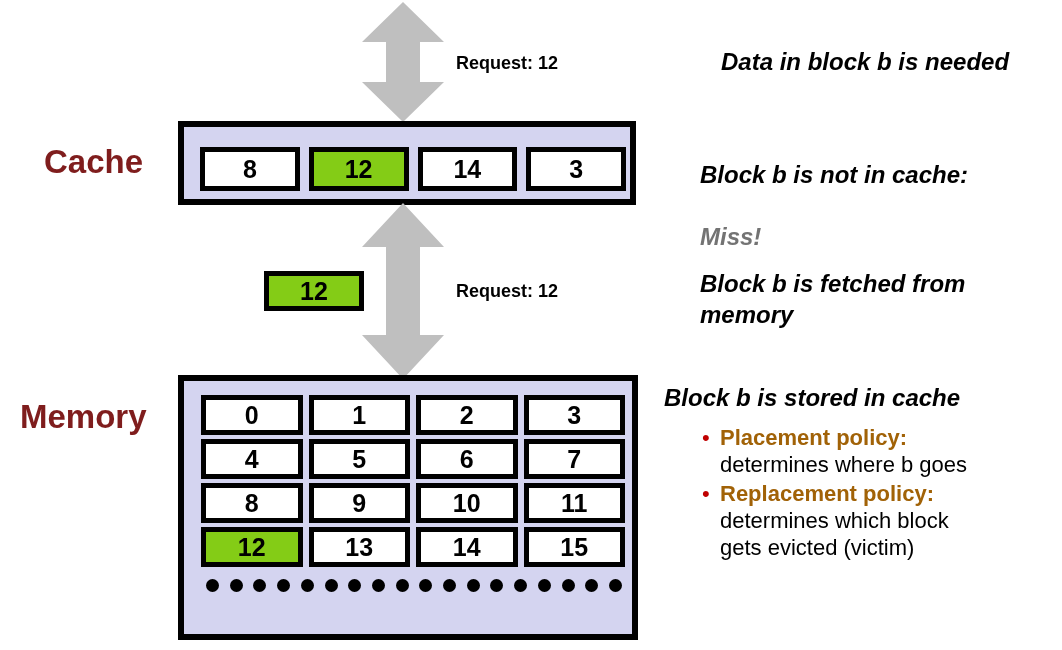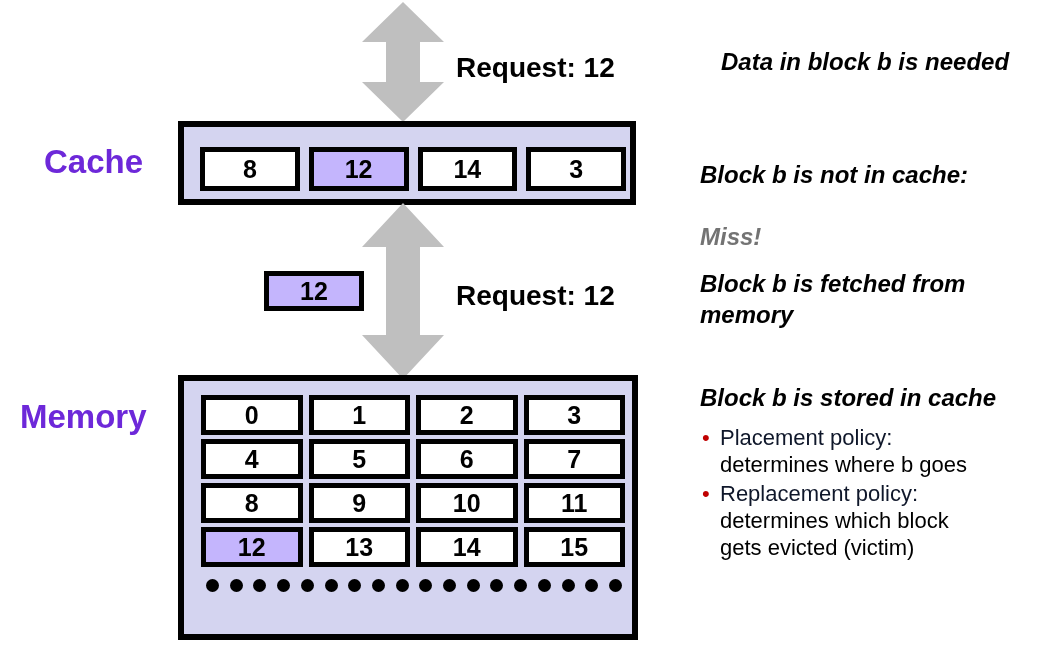--- a/index.html
+++ b/index.html
@@ -17,21 +17,21 @@
   }
 
   
   .abs { position: absolute; }
 
   
   .side-label {
     font-weight: bold;
     font-size: 33px;
     line-height: 1;
-    color: #6d28d9;
+    color: #7f1d1d;
     white-space: nowrap;
   }
 
   
   .container-box {
     background: #d4d4f0;
     border: 6px solid #000000;
     box-sizing: border-box;
   }
 
@@ -41,21 +41,21 @@
     box-sizing: border-box;
     background: #ffffff;
     display: flex;
     align-items: center;
     justify-content: center;
     font-weight: bold;
     font-size: 25px;
     line-height: 1;
     color: #000000;
   }
-  .cell.highlight { background: #c4b5fd; }
+  .cell.highlight { background: #84cc16; }
 
   
   #cache-box { left: 178px; top: 121px; width: 458px; height: 84px; }
   #cache-cells {
     position: absolute;
     left: 16px;
     top: 20px;
     width: 426px;
     height: 44px;
     display: flex;
@@ -98,21 +98,21 @@
     width: 100px;
     height: 40px;
   }
 
   
   .arrow-svg { position: absolute; }
 
   
   .request-label {
     font-weight: bold;
-    font-size: 28px;
+    font-size: 18px;
     line-height: 1;
     white-space: nowrap;
     color: #000000;
   }
 
   
   .note {
     font-weight: bold;
     font-style: italic;
     font-size: 24px;
@@ -138,21 +138,22 @@
   }
   .bullet-item .marker {
     position: absolute;
     left: 2px;
     top: 0;
     color: #c00000;
     font-size: 22px;
     line-height: 27px;
   }
   .bullet-item .term {
-    color: #0f172a;
+    color: #a16207;
+    font-weight: bold;
   }
   .bullet-item .desc {
     color: #000000;
   }
 </style>
 </head>
 <body>
 
 <div class="abs side-label" style="left:44px; top:145px;">Cache</div>
 
@@ -223,21 +224,21 @@
 <div class="abs note" style="left:700px; top:46px; width:350px;margin-left:21px;">Data in block b is needed</div>
 
 <div class="abs note" style="left:700px; top:128px; width:350px;">
   <span>Block b is not in cache:</span><br>
   <span class="miss">Miss!</span>
 </div>
 
 <div class="abs note" style="left:700px; top:268px; width:330px;">Block b is fetched from
 memory</div>
 
-<div class="abs note" style="left:700px; top:382px; width:350px;font-style:italic;">Block b is stored in cache</div>
+<div class="abs note" style="left:664px; top:382px; width:350px;font-style:italic;">Block b is stored in cache</div>
 
 <div class="bullet-list">
   <div class="bullet-item">
     <span class="marker">•</span>
     <span class="term">Placement policy:</span><br>
     <span class="desc">determines where b goes</span>
   </div>
   <div class="bullet-item" style="margin-top:2px;">
     <span class="marker">•</span>
     <span class="term">Replacement policy:</span><br>

